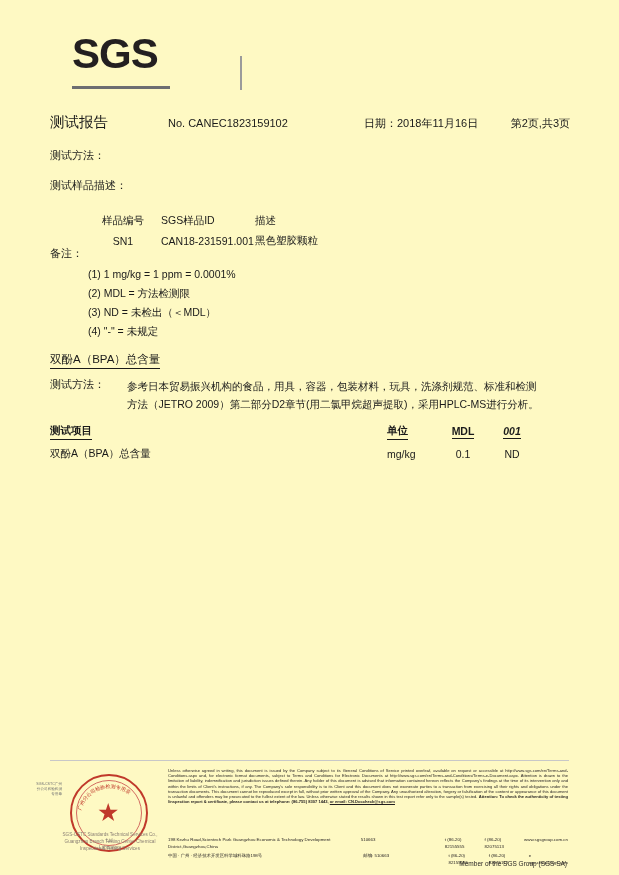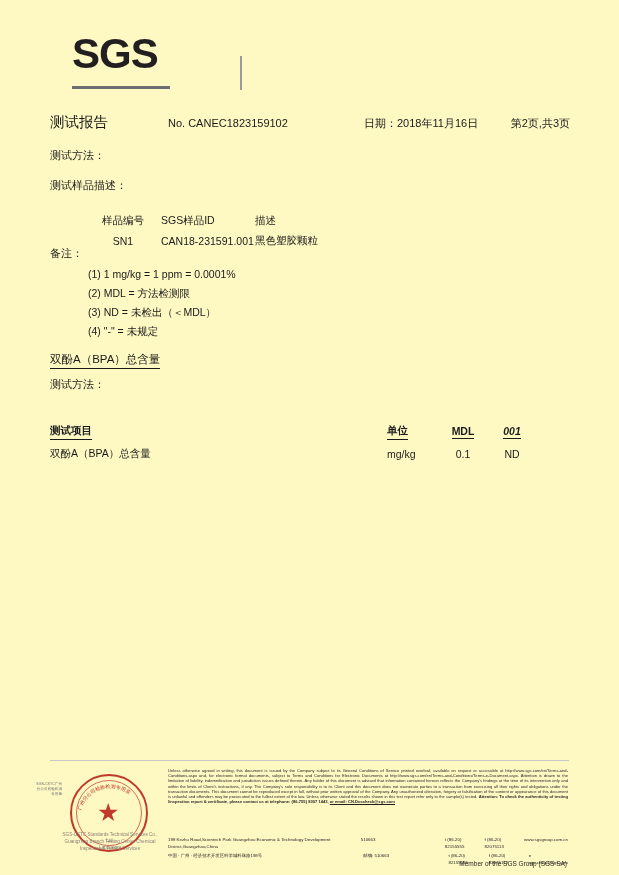--- a/index.html
+++ b/index.html
@@ -338,20 +338,21 @@
   <div class="body-text remark-label">备注：</div>
   <div class="remark-list">
     <div>(1) 1 mg/kg = 1 ppm = 0.0001%</div>
     <div>(2) MDL = 方法检测限</div>
     <div>(3) ND = 未检出（＜MDL）</div>
     <div>(4) "-" = 未规定</div>
   </div>
 
   <div class="section-title">双酚A（BPA）总含量</div>
   <div class="method-label">测试方法：</div>
+  <div class="method-text">参考日本贸易振兴机构的食品，用具，容器，包装材料，玩具，洗涤剂规范、标准和检测方法（JETRO 2009）第二部分D2章节(用二氯甲烷超声提取)，采用HPLC-MS进行分析。</div>
 
   <table class="result-table">
     <thead>
       <tr>
         <th class="rt-item"><span class="u">测试项目</span></th>
         <th class="rt-unit"><span class="u">单位</span></th>
         <th class="rt-mdl"><span class="u">MDL</span></th>
         <th class="rt-val"><span class="u-i">001</span></th>
       </tr>
     </thead>

